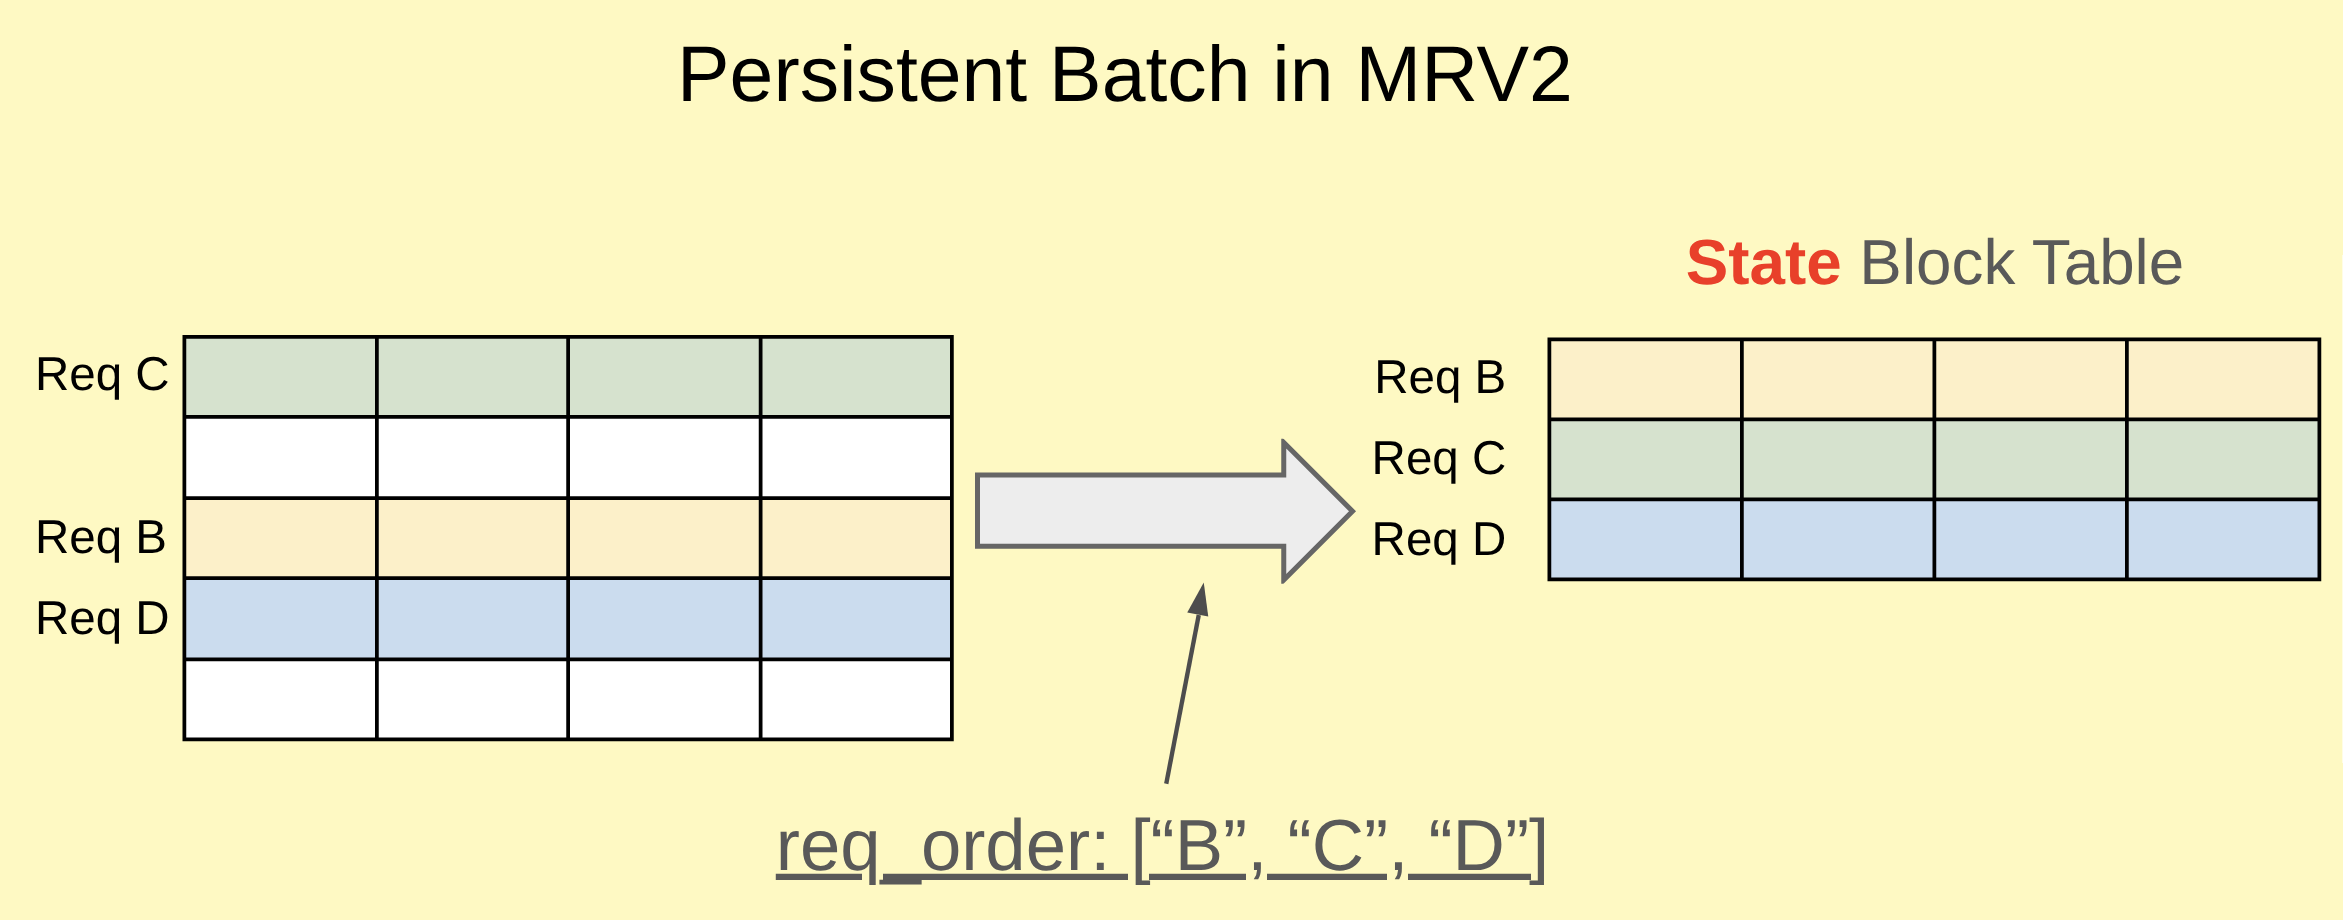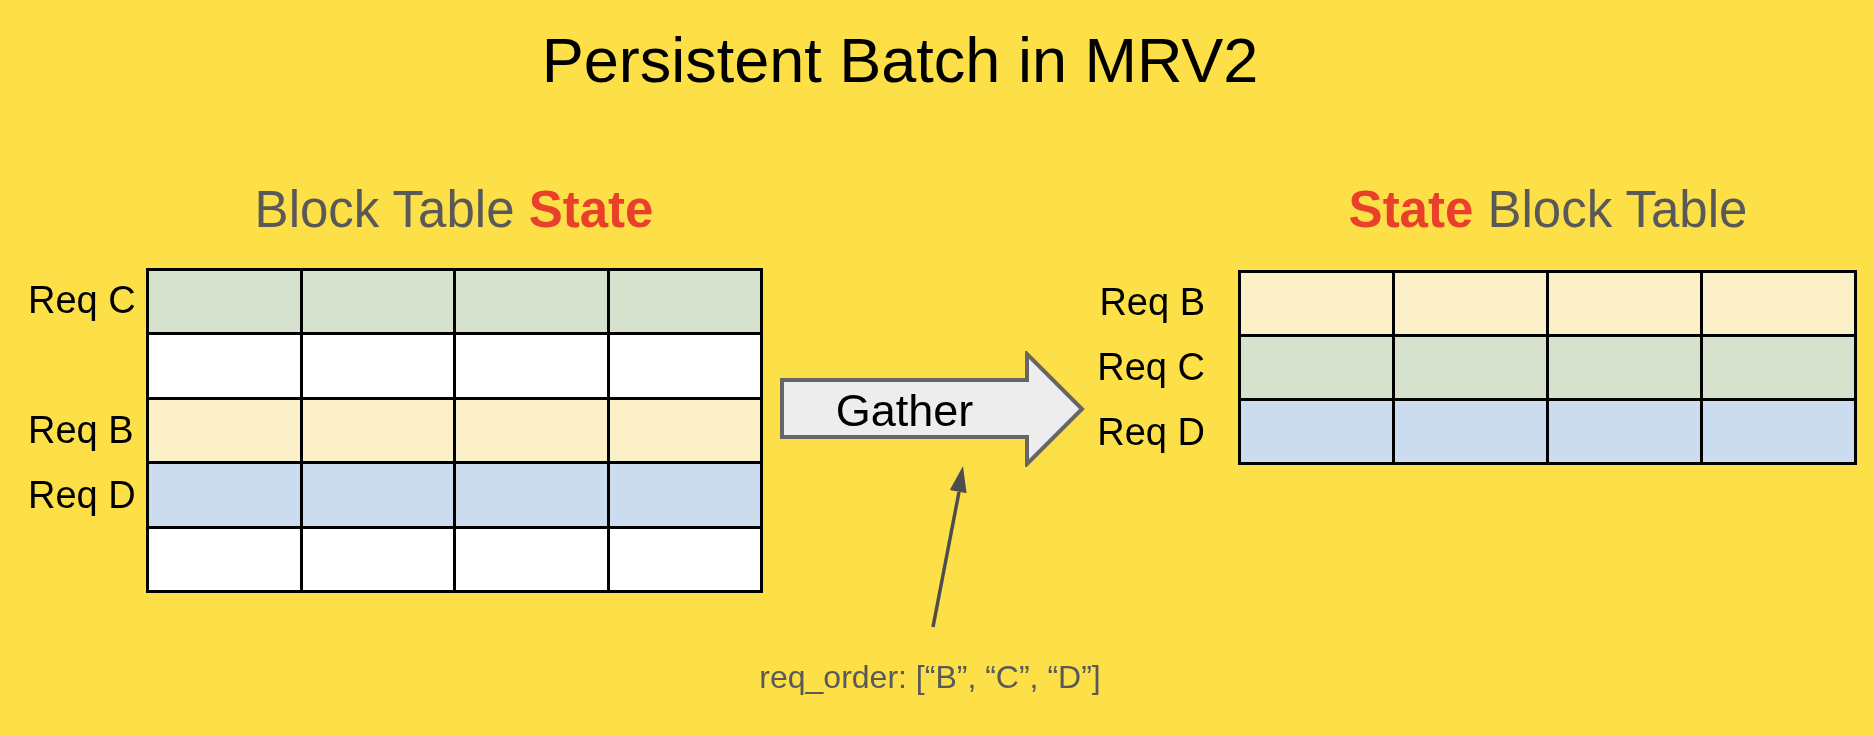--- a/index.html
+++ b/index.html
@@ -5,21 +5,21 @@
   html, body {
     margin: 0;
     padding: 0;
     background: #ffffff;
     font-family: "Liberation Sans", "DejaVu Sans", sans-serif;
   }
   #canvas {
     position: relative;
     width: 1874px;
     height: 736px;
-    background: #fde047;
+    background: #fef9c3;
     overflow: hidden;
   }
   .slide-title {
     position: absolute;
     left: 0;
     top: 22px;
     width: 1800px;
     text-align: center;
     font-size: 63px;
     line-height: 76px;
@@ -92,34 +92,34 @@
     top: 458px;
     width: 60px;
     height: 180px;
   }
   .footnote {
     position: absolute;
     left: 430px;
     top: 648px;
     width: 1000px;
     text-align: center;
-    font-size: 32px;
+    font-size: 58px;
     line-height: 58px;
     color: var(--heading-gray, #595959);
     white-space: nowrap;
+    text-decoration: underline;
   }
 </style>
 </head>
 <body>
 
 <div id="canvas">
 
   <div class="slide-title">Persistent Batch in MRV2</div>
 
-  <div id="left-heading" class="table-heading"><span>Block Table </span><span class="heading-accent">State</span></div>
 
   <div id="right-heading" class="table-heading"><span class="heading-accent">State</span><span> Block Table</span></div>
 
   <div id="left-labels">
       <div class="row-label" style="top: 0px;">Req C</div>
       <div class="row-label" style="top: 130px;">Req B</div>
       <div class="row-label" style="top: 195px;">Req D</div>
     </div>
   <div id="left-table" class="block-table" style="grid-template-columns: repeat(4, 1fr); grid-template-rows: repeat(5, 1fr);">
       <div class="block-cell" style="background: rgb(214, 226, 206);"></div>
@@ -160,21 +160,20 @@
       <div class="block-cell" style="background: rgb(214, 226, 206);"></div>
       <div class="block-cell" style="background: rgb(203, 220, 238);"></div>
       <div class="block-cell" style="background: rgb(203, 220, 238);"></div>
       <div class="block-cell" style="background: rgb(203, 220, 238);"></div>
       <div class="block-cell" style="background: rgb(203, 220, 238);"></div>
     </div>
 
   <svg id="gather-svg" viewBox="0 0 312 116">
     <polygon id="gather-polygon" points="4,29 249,29 249,3 304,58 249,113 249,86 4,86" fill="#EDEDED" stroke="#666666" stroke-width="4" stroke-linejoin="miter"></polygon>
   </svg>
-  <div id="gather-label">Gather</div>
 
   <svg id="req-order-arrow-svg" viewBox="0 0 60 180">
     <line id="annot-line" x1="13" y1="169" x2="39" y2="34" stroke="#4D4D4D" stroke-width="3.5"></line>
     <polygon id="annot-head" points="43,8 46.6,35.2 29.8,32" fill="#4D4D4D"></polygon>
   </svg>
 
   <div class="footnote">req_order: [“B”, “C”, “D”]</div>
 
 </div>
 

